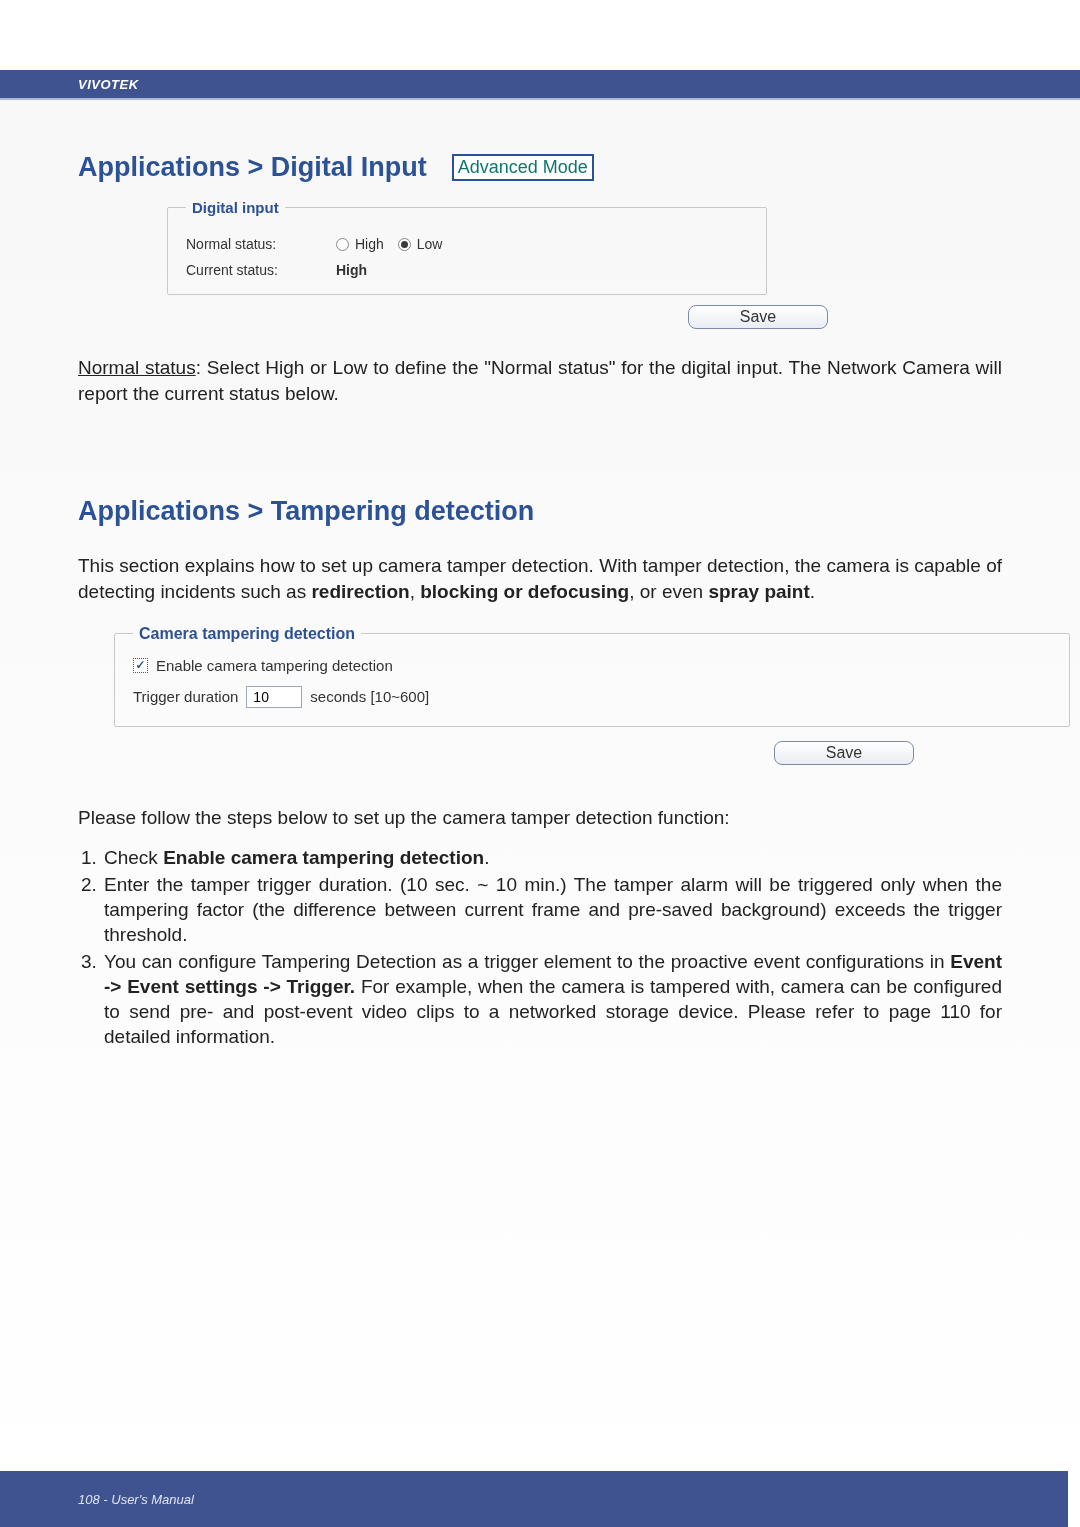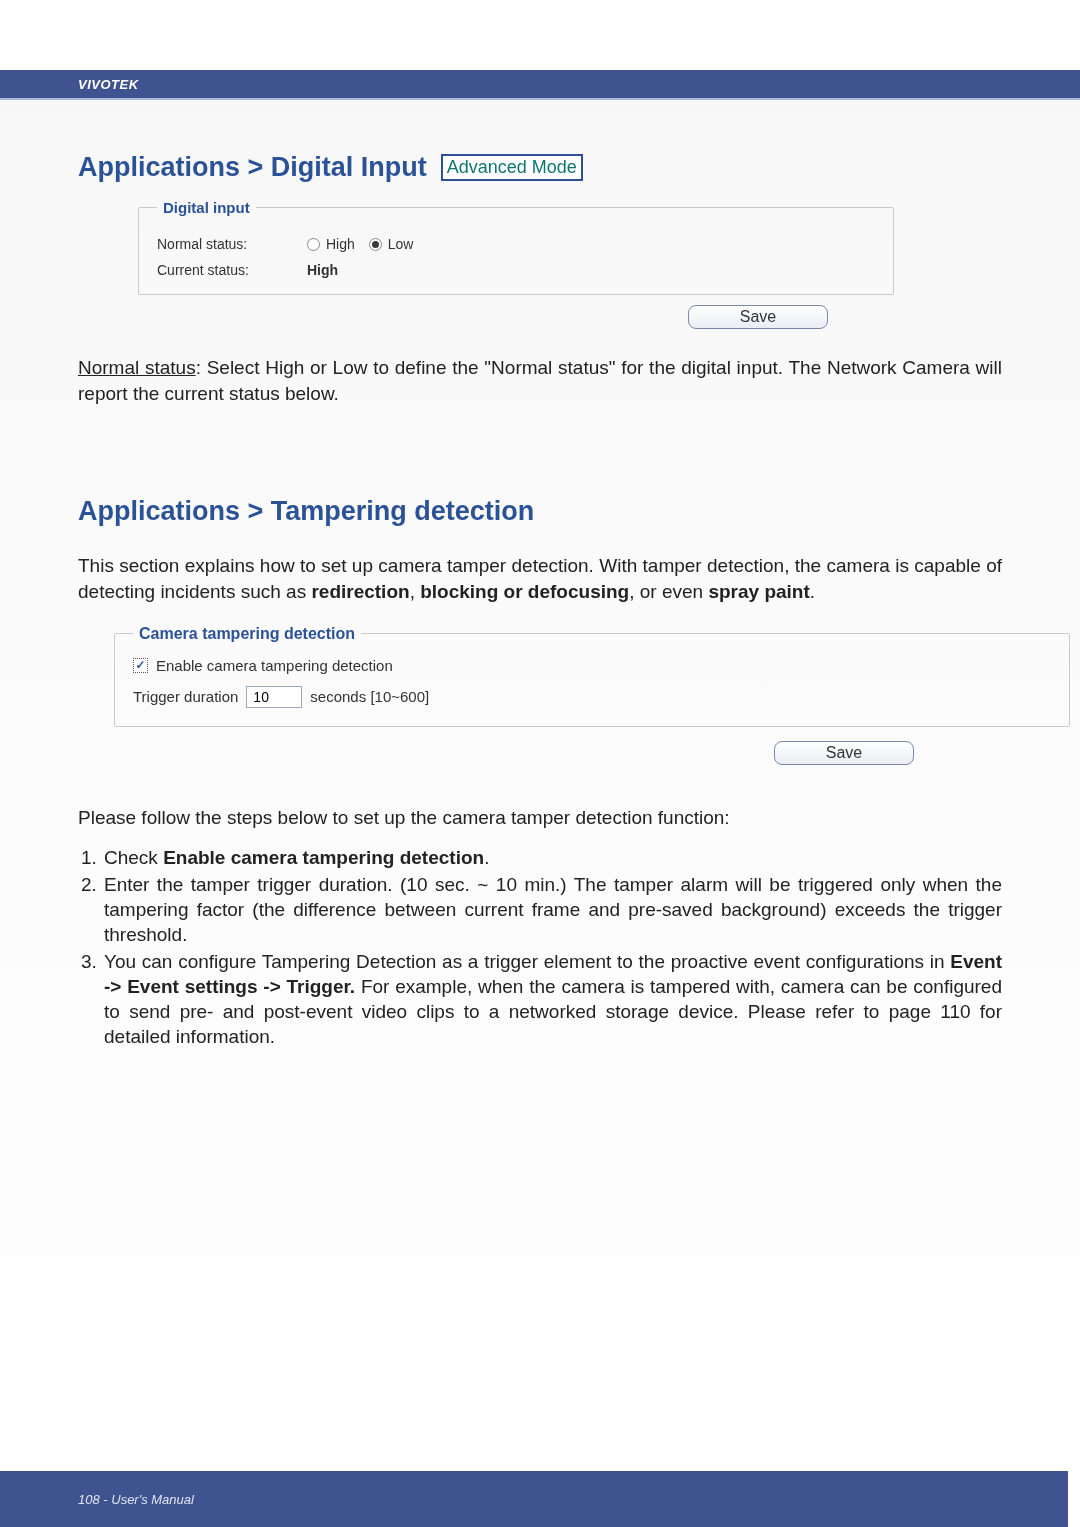--- a/index.html
+++ b/index.html
@@ -40,37 +40,37 @@
     padding: 30px 78px 0 78px;
   }
   h1.breadcrumb {
     font-size: 27px;
     font-weight: bold;
     color: #2b5197;
     margin-top: 22px;
     margin-bottom: 12px;
     display: flex;
     align-items: center;
-    gap: 14px;
+    gap: 25px;
   }
   .adv-mode {
     border: 2px solid #2b5197;
     color: #0f766e;
     font-size: 18px;
     font-weight: normal;
     padding: 0px 4px;
     line-height: 1.3;
     background: #fff;
   }
   fieldset.panel {
     border: 1px solid #c9c9c9;
     border-radius: 2px;
-    margin: 16px 0 8px 60px;
+    margin: 16px 0 8px 89px;
     padding: 10px 18px 16px 18px;
-    width: 756px;
+    width: 600px;
   }
   fieldset.panel legend {
     color: #2b5197;
     font-weight: bold;
     font-size: 15px;
     padding: 0 6px;
   }
   .panel-row {
     display: flex;
     align-items: flex-end;

